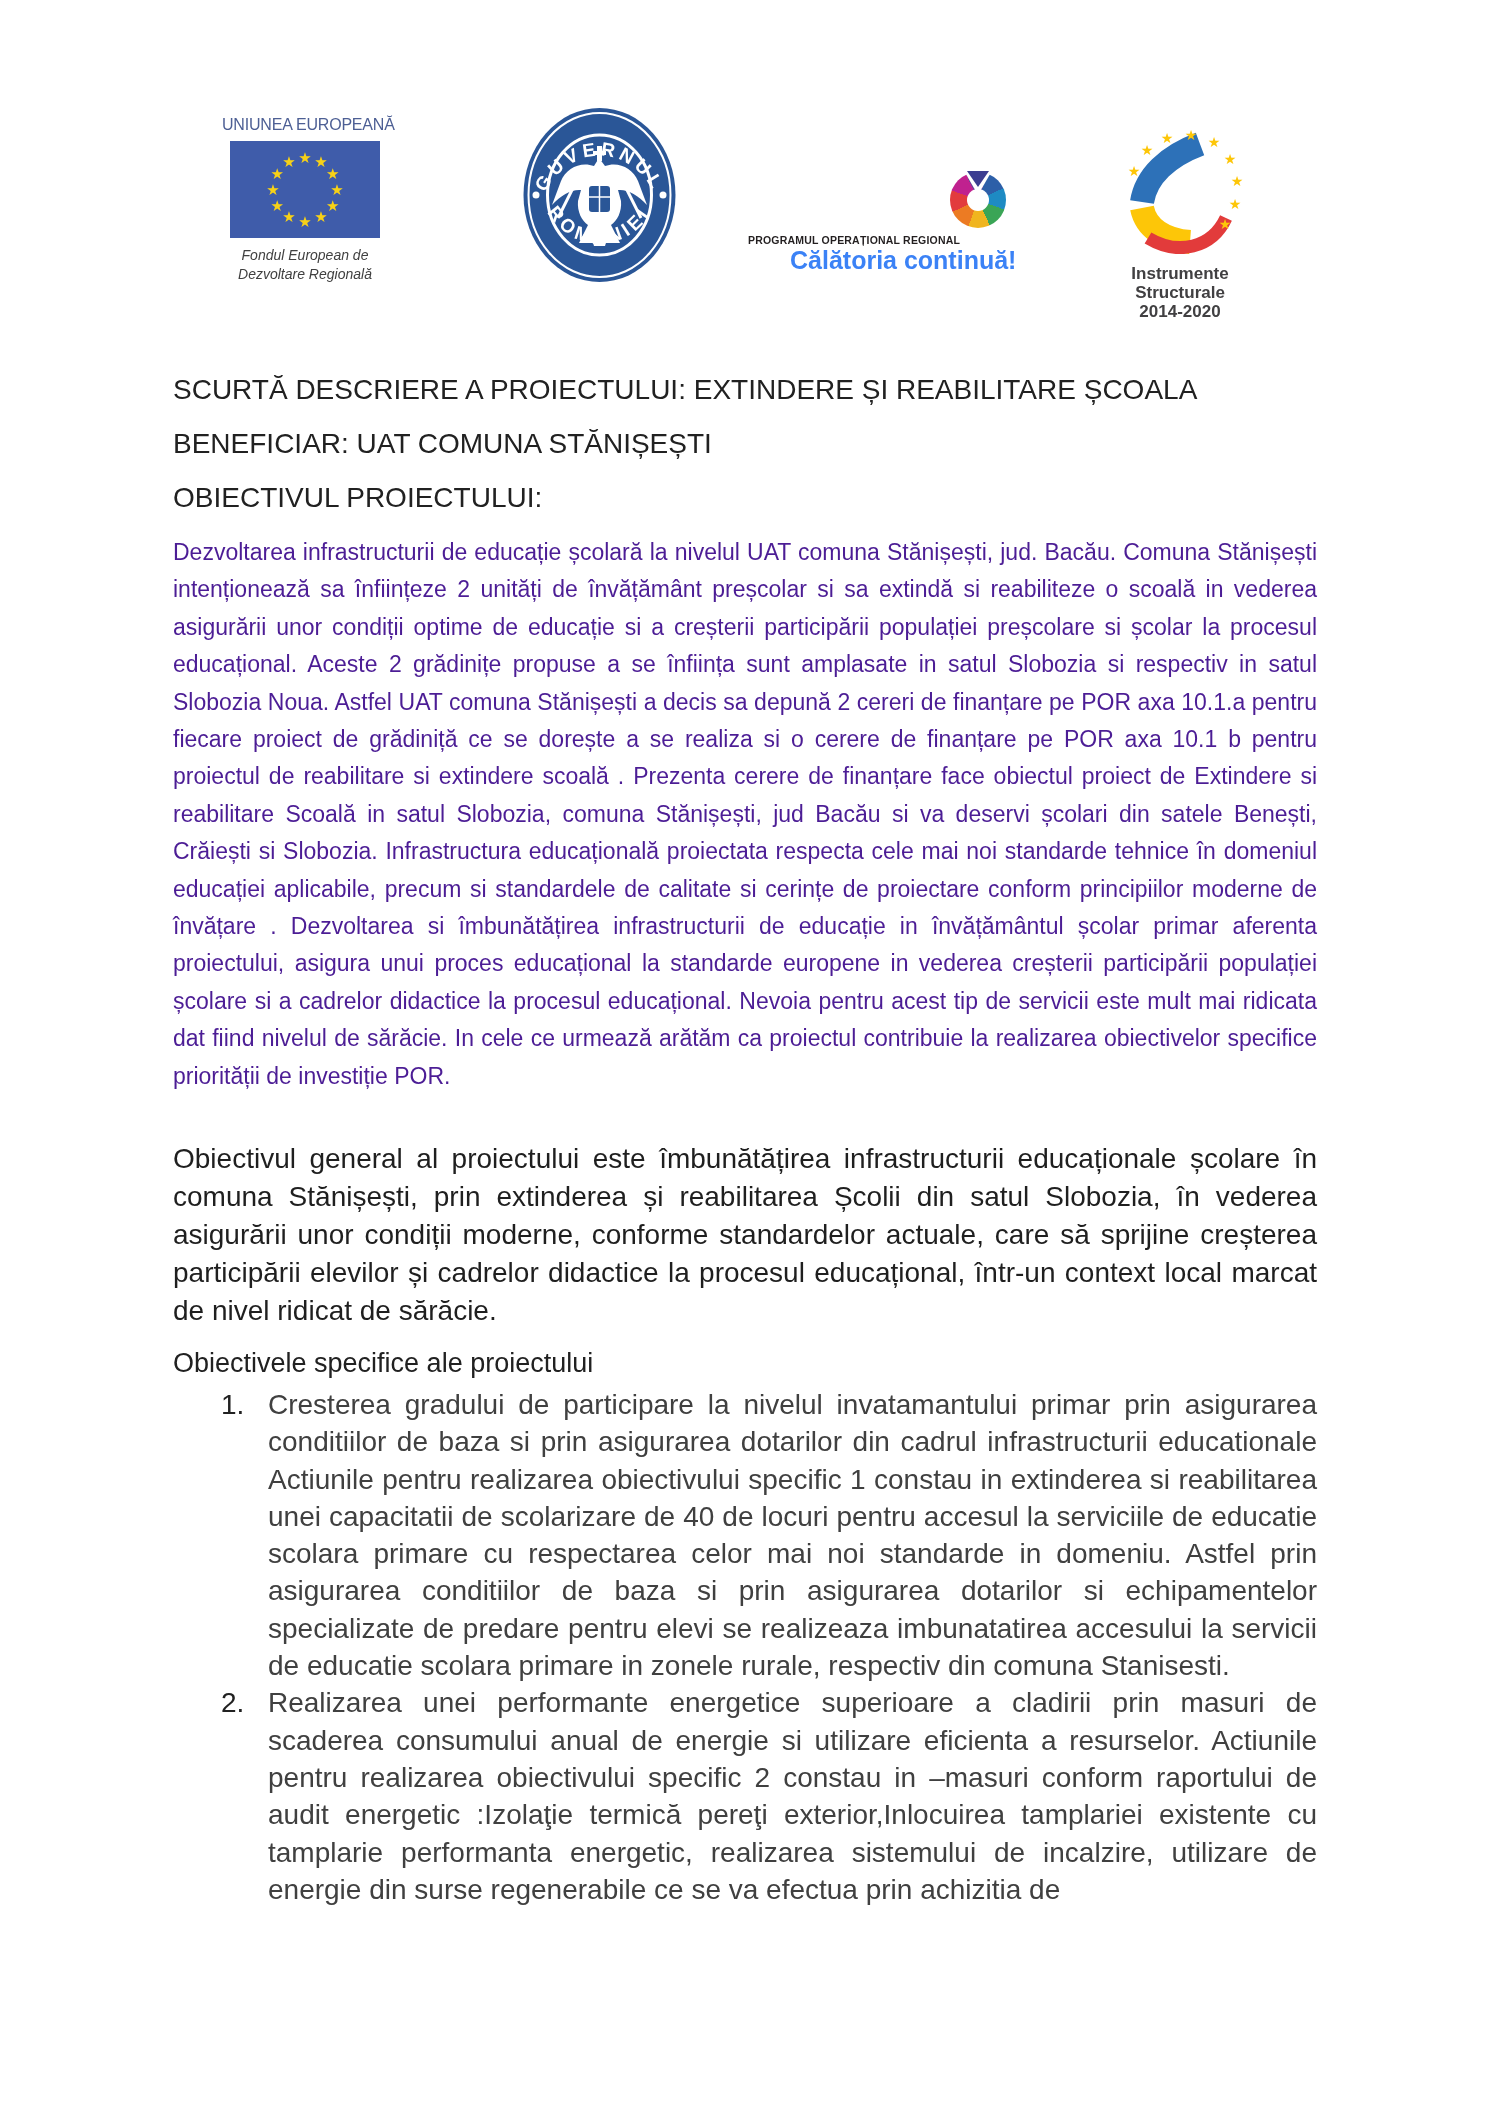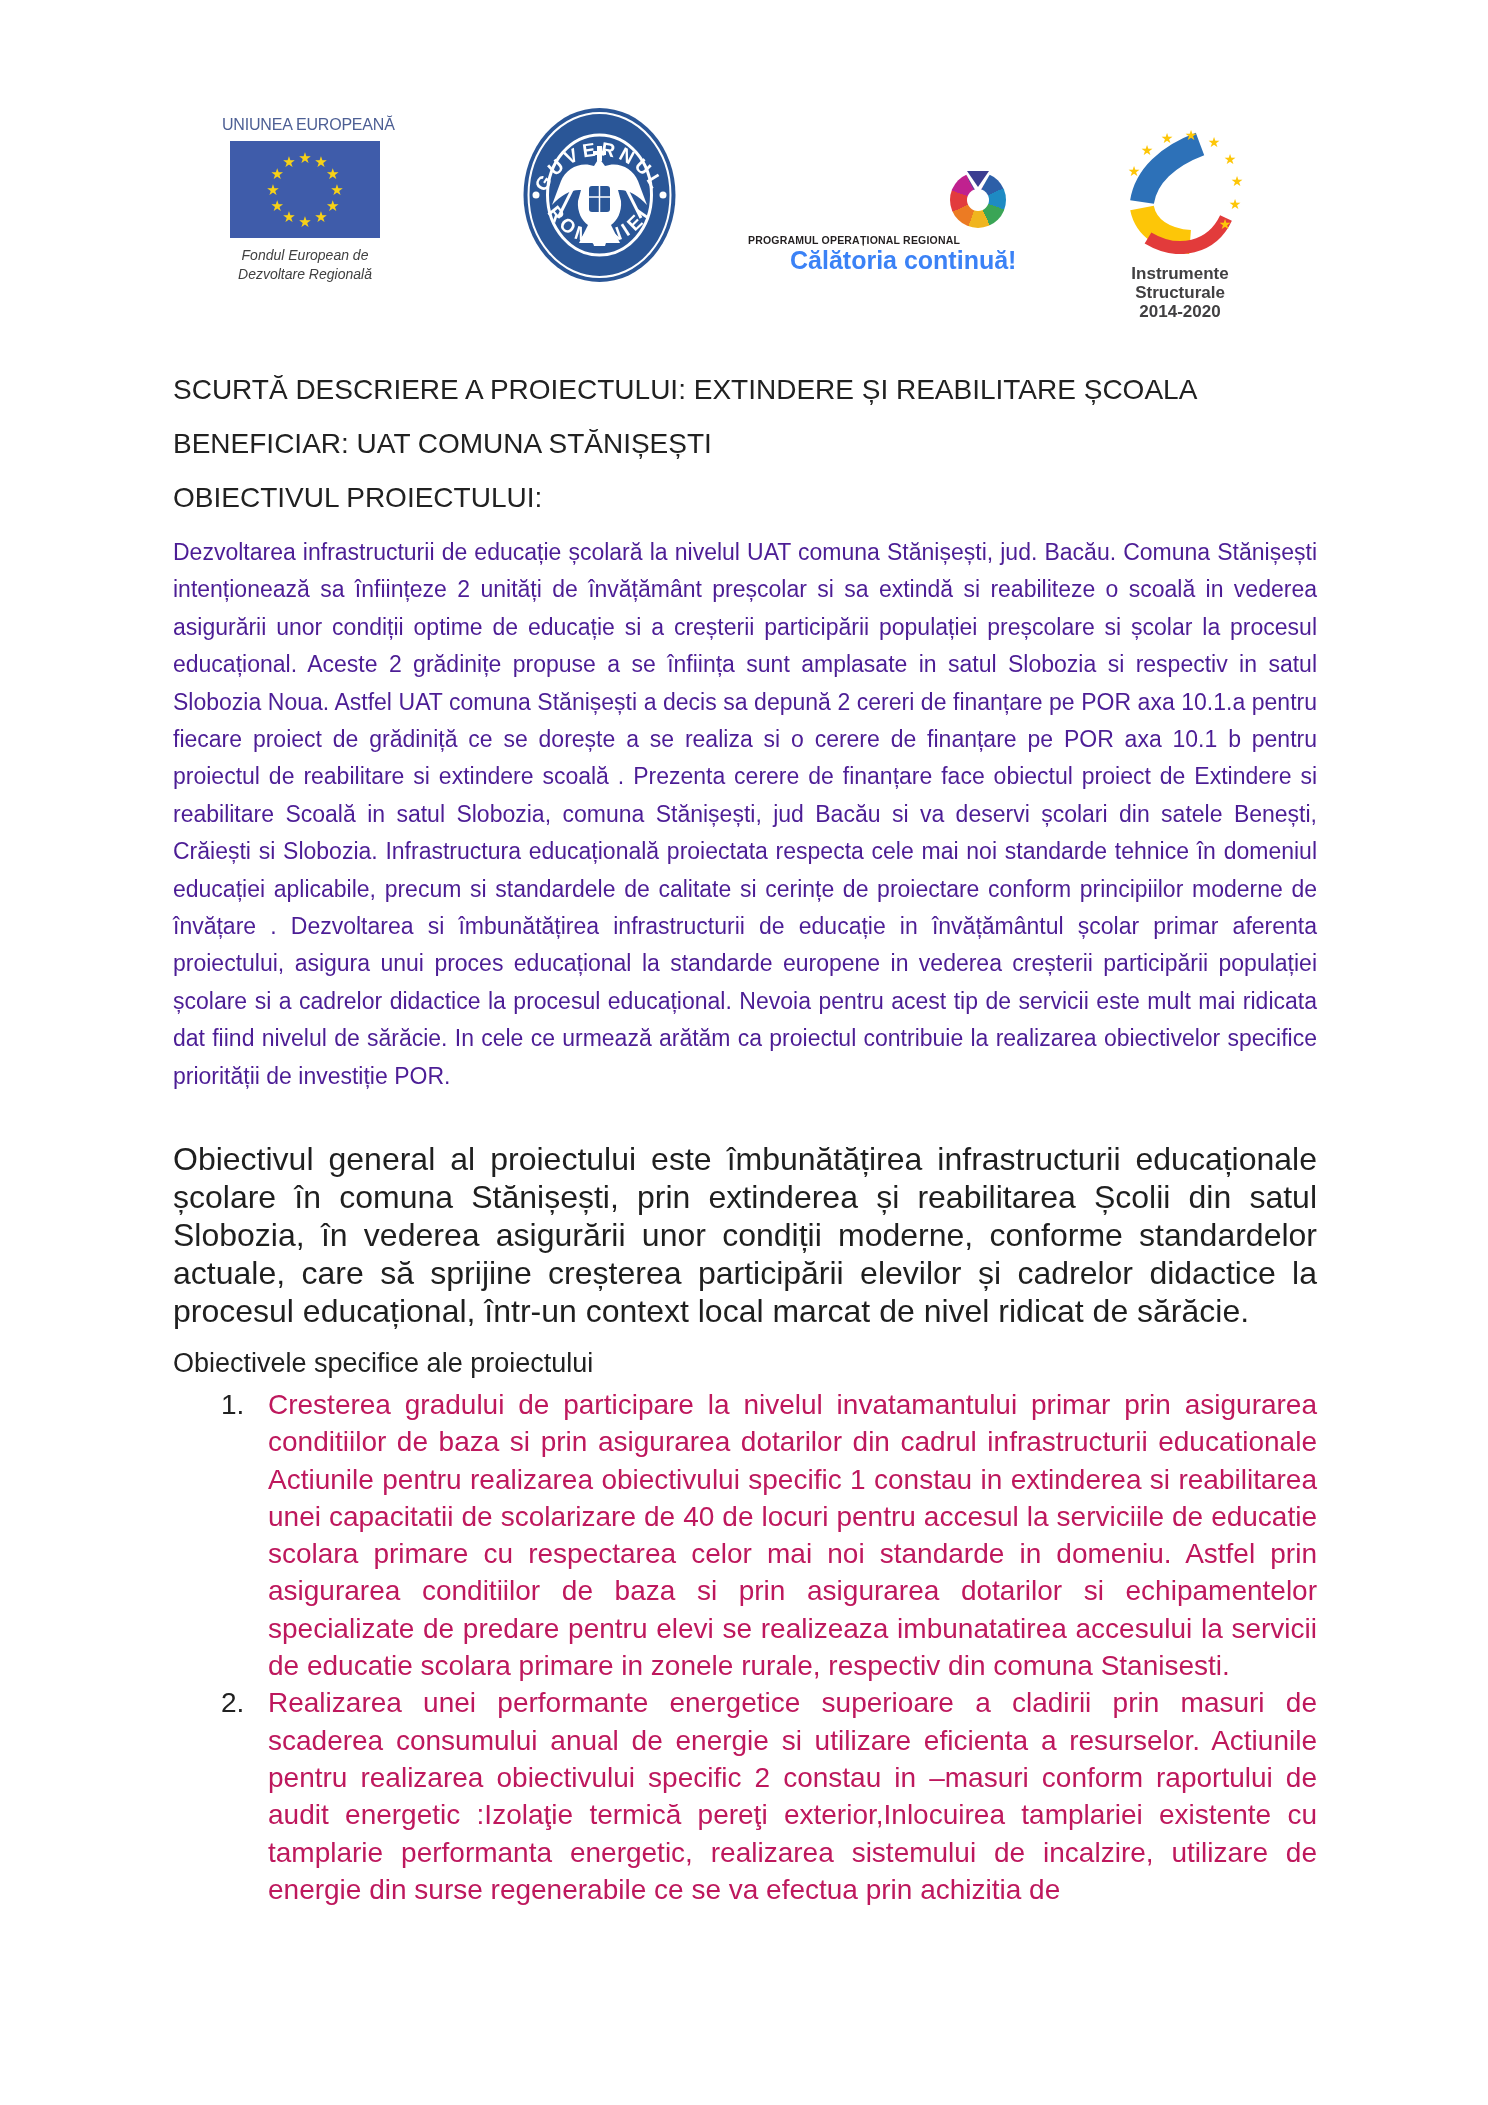--- a/index.html
+++ b/index.html
@@ -66,29 +66,29 @@
   .doc-line { position:absolute; left:173px; width:1144px; }
   .doc-title       { top:374px; font-size:28px; }
   .doc-beneficiary { top:428px; font-size:28px; }
   .doc-objective   { top:482px; font-size:28px; }
 
   .para1 {
     top:534px; font-size:23px; line-height:37.4px;
     text-align:justify; color:#4c1d95;
   }
   .para2 {
-    top:1140px; font-size:32px; line-height:38px;
+    top:1140px; font-size:28px; line-height:38px;
     text-align:justify; color:#1f1f1f;
   }
   .spec-heading { top:1348px; font-size:27px; }
 
   .objectives { top:1386px; }
   .obj-item { display:flex; padding-left:48px; }
   .obj-num  { flex:0 0 47px; font-size:28px; line-height:37.3px; }
-  .obj-text { flex:1; font-size:28px; line-height:37.3px; text-align:justify; color:#be185d; }
+  .obj-text { flex:1; font-size:28px; line-height:37.3px; text-align:justify; color:#404040; }
 </style>
 </head>
 <body>
 
 <div class="logo-block logo-eu">
   <div class="eu-title">UNIUNEA EUROPEANĂ</div>
   <svg class="eu-flag" width="150" height="97" viewBox="0 0 150 97">
     <rect x="0" y="0" width="150" height="97" fill="#3f5caa"></rect>
     <g fill="#f7d117" font-size="15" text-anchor="middle" font-family="'DejaVu Sans', sans-serif">
       <text x="75" y="21.5">★</text>

